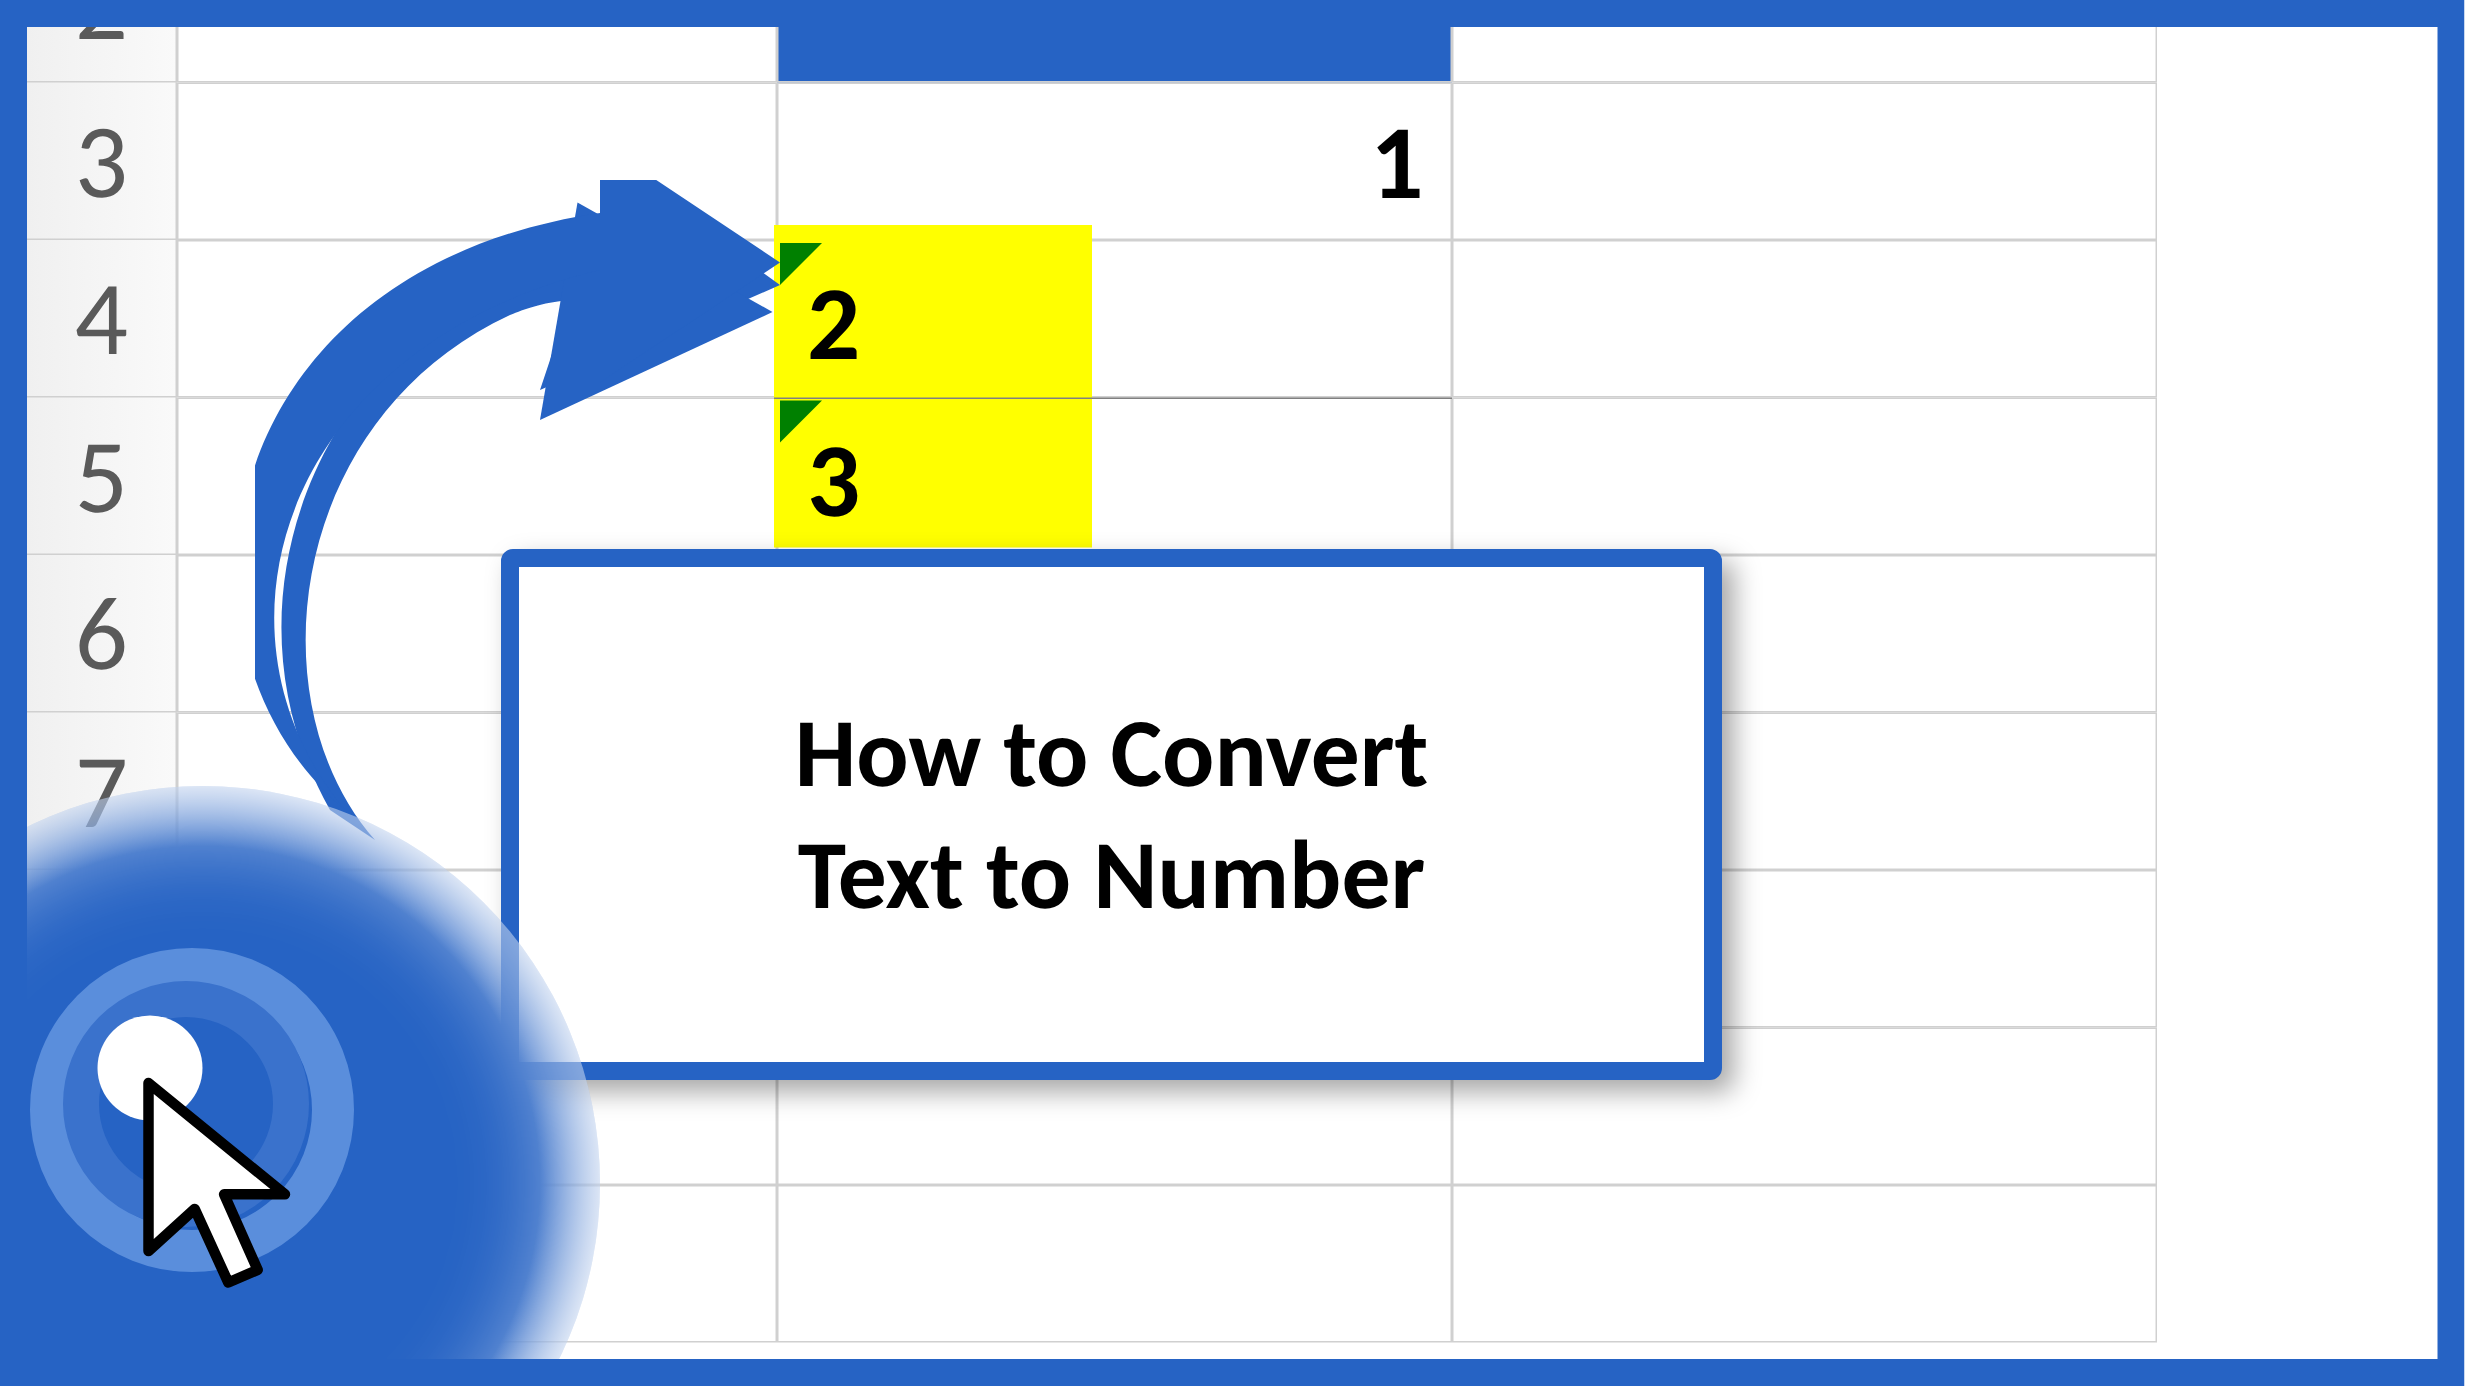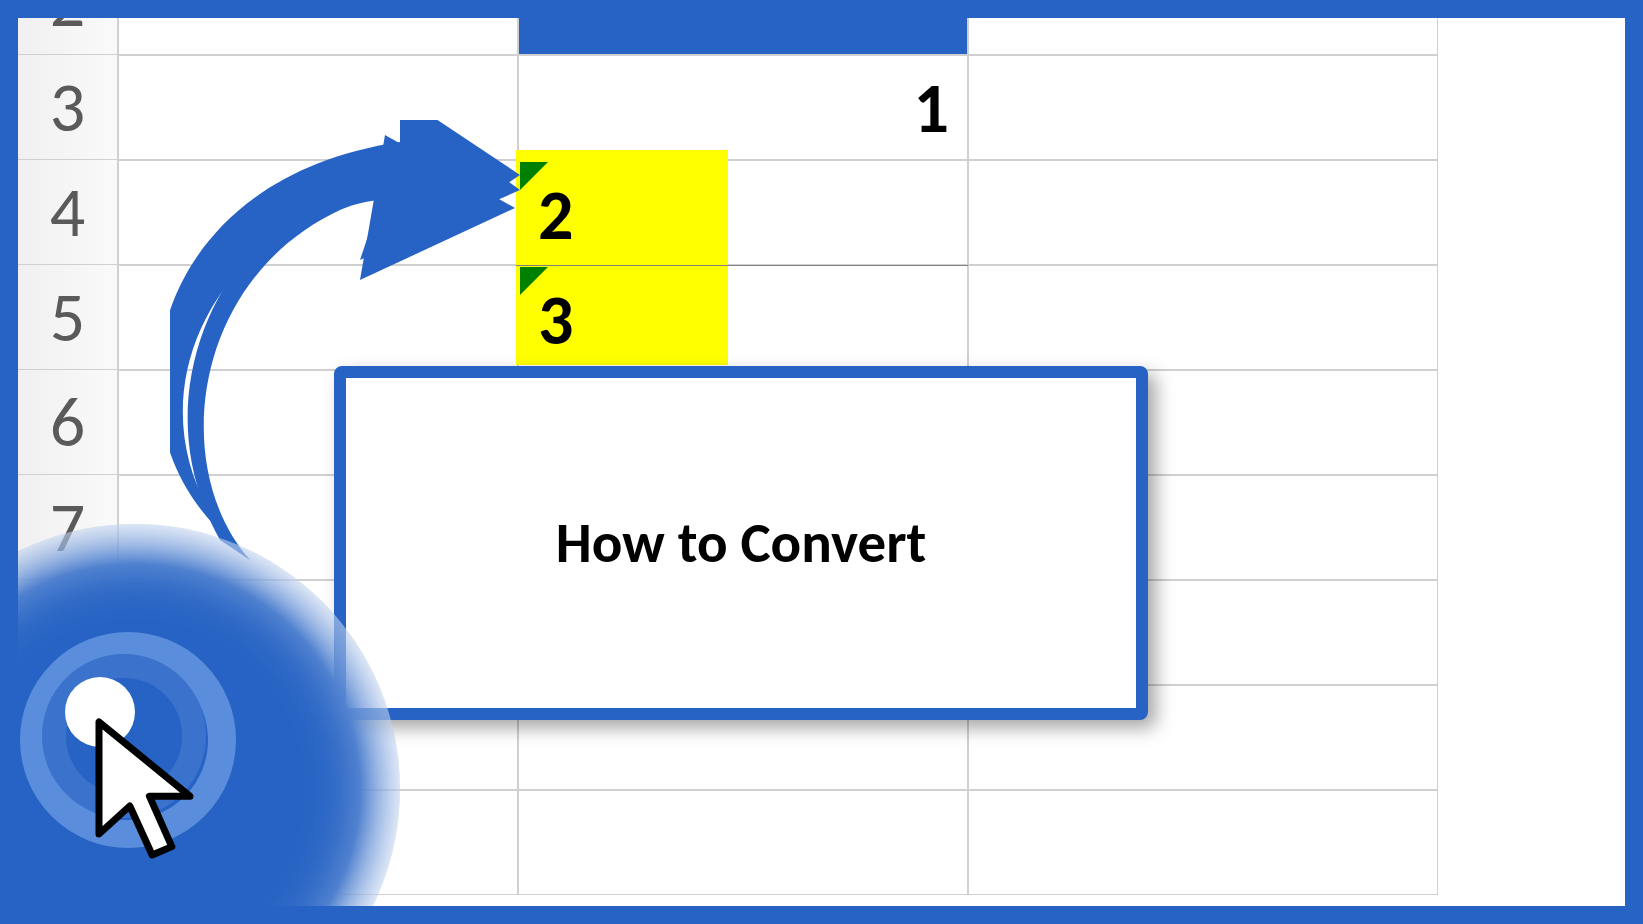--- a/index.html
+++ b/index.html
@@ -125,21 +125,21 @@
     top: 366px;
     width: 790px;
     height: 330px;
     background: #fff;
     border: 12px solid #2663c4;
     border-radius: 8px;
     display: flex;
     align-items: center;
     justify-content: center;
     text-align: center;
-    font-size: 57px;
+    font-size: 65px;
     font-weight: bold;
     color: #000;
     line-height: 1.25;
     z-index: 20;
     box-shadow: 8px 8px 18px rgba(0,0,0,0.35);
   }
   .logo-circle {
     position: absolute;
     left: -130px;
     bottom: -130px;
@@ -253,20 +253,21 @@
            L 230 135
            L 350 55
            L 230 -25
            L 230 22
            C -30 60, -70 310, 60 420 Z" fill="#2663c4"></path>
 </svg>
 
 <div class="title-box">
   <div>
     <span>How to Convert</span><br>
+    <span>Text to Number</span>
   </div>
 </div>
 
 <div class="logo-circle">
   <div class="logo-bg"></div>
   <div class="logo-glow" style="box-shadow: 0 0 60px 30px rgba(255,255,255,0.5) inset; border-radius:50%;"></div>
   <div class="ring ring1"></div>
   <div class="ring ring2"></div>
   <div class="ring ring3"></div>
   <svg class="cursor-svg" viewBox="0 0 100 120">

